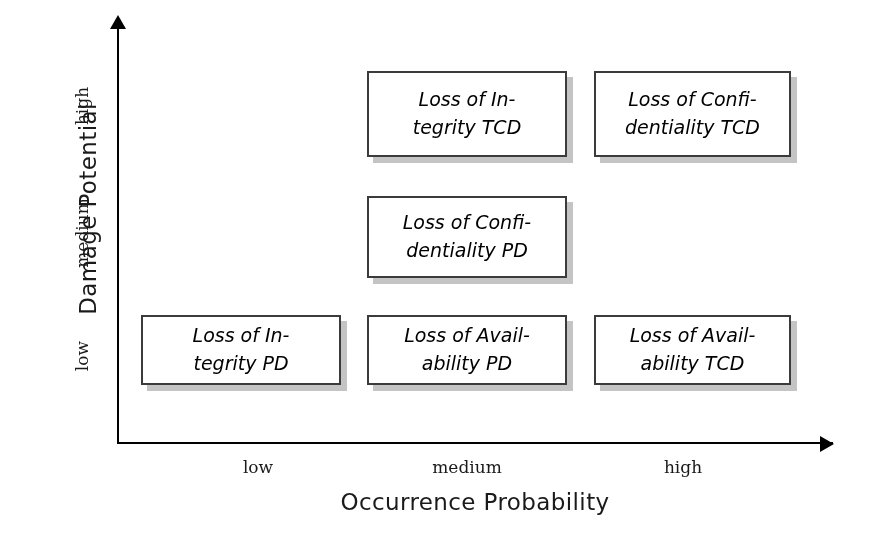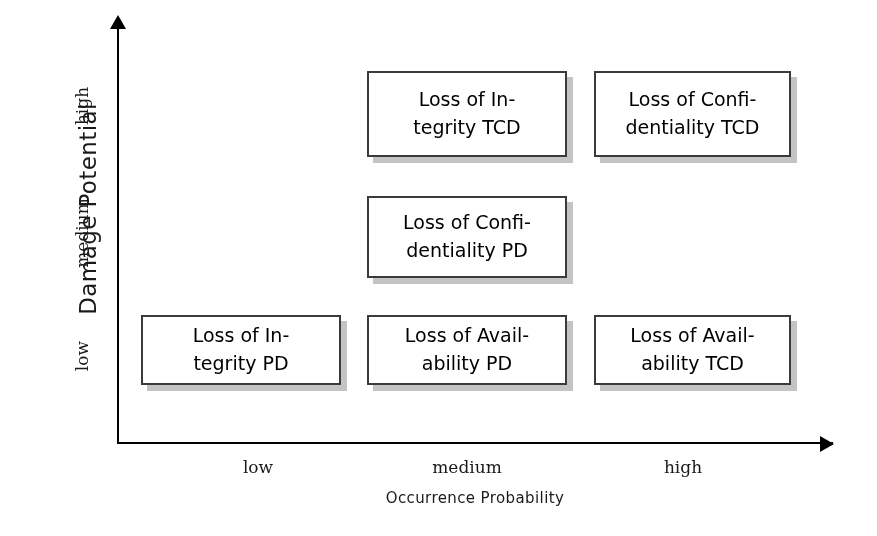--- a/index.html
+++ b/index.html
@@ -69,21 +69,21 @@
     letter-spacing: 0.4px;
     white-space: nowrap;
   }
   #x-axis-title {
     position: absolute;
     left: 175px;
     top: 489px;
     width: 600px;
     text-align: center;
     font-family: "DejaVu Sans", sans-serif;
-    font-size: 15px;
+    font-size: 23px;
     color: #1a1a1a;
     letter-spacing: 0.4px;
     white-space: nowrap;
   }
 
   
   .y-tick {
     position: absolute;
     width: 120px;
     text-align: center;
@@ -122,20 +122,21 @@
     align-items: center;
     justify-content: center;
   }
   .cell-label {
     font-family: "DejaVu Sans", sans-serif;
     font-size: 19px;
     line-height: 1.45;
     color: #000000;
     text-align: center;
     white-space: pre-line;
+    font-style: italic;
   }
 
   
   #cell-integrity-tcd       { left: 367px; top: 71px;  width: 200px; height: 86px; }
   #cell-confidentiality-tcd { left: 594px; top: 71px;  width: 197px; height: 86px; }
   
   #cell-confidentiality-pd  { left: 367px; top: 196px; width: 200px; height: 82px; }
   
   #cell-integrity-pd        { left: 141px; top: 315px; width: 200px; height: 70px; }
   #cell-availability-pd     { left: 367px; top: 315px; width: 200px; height: 70px; }

